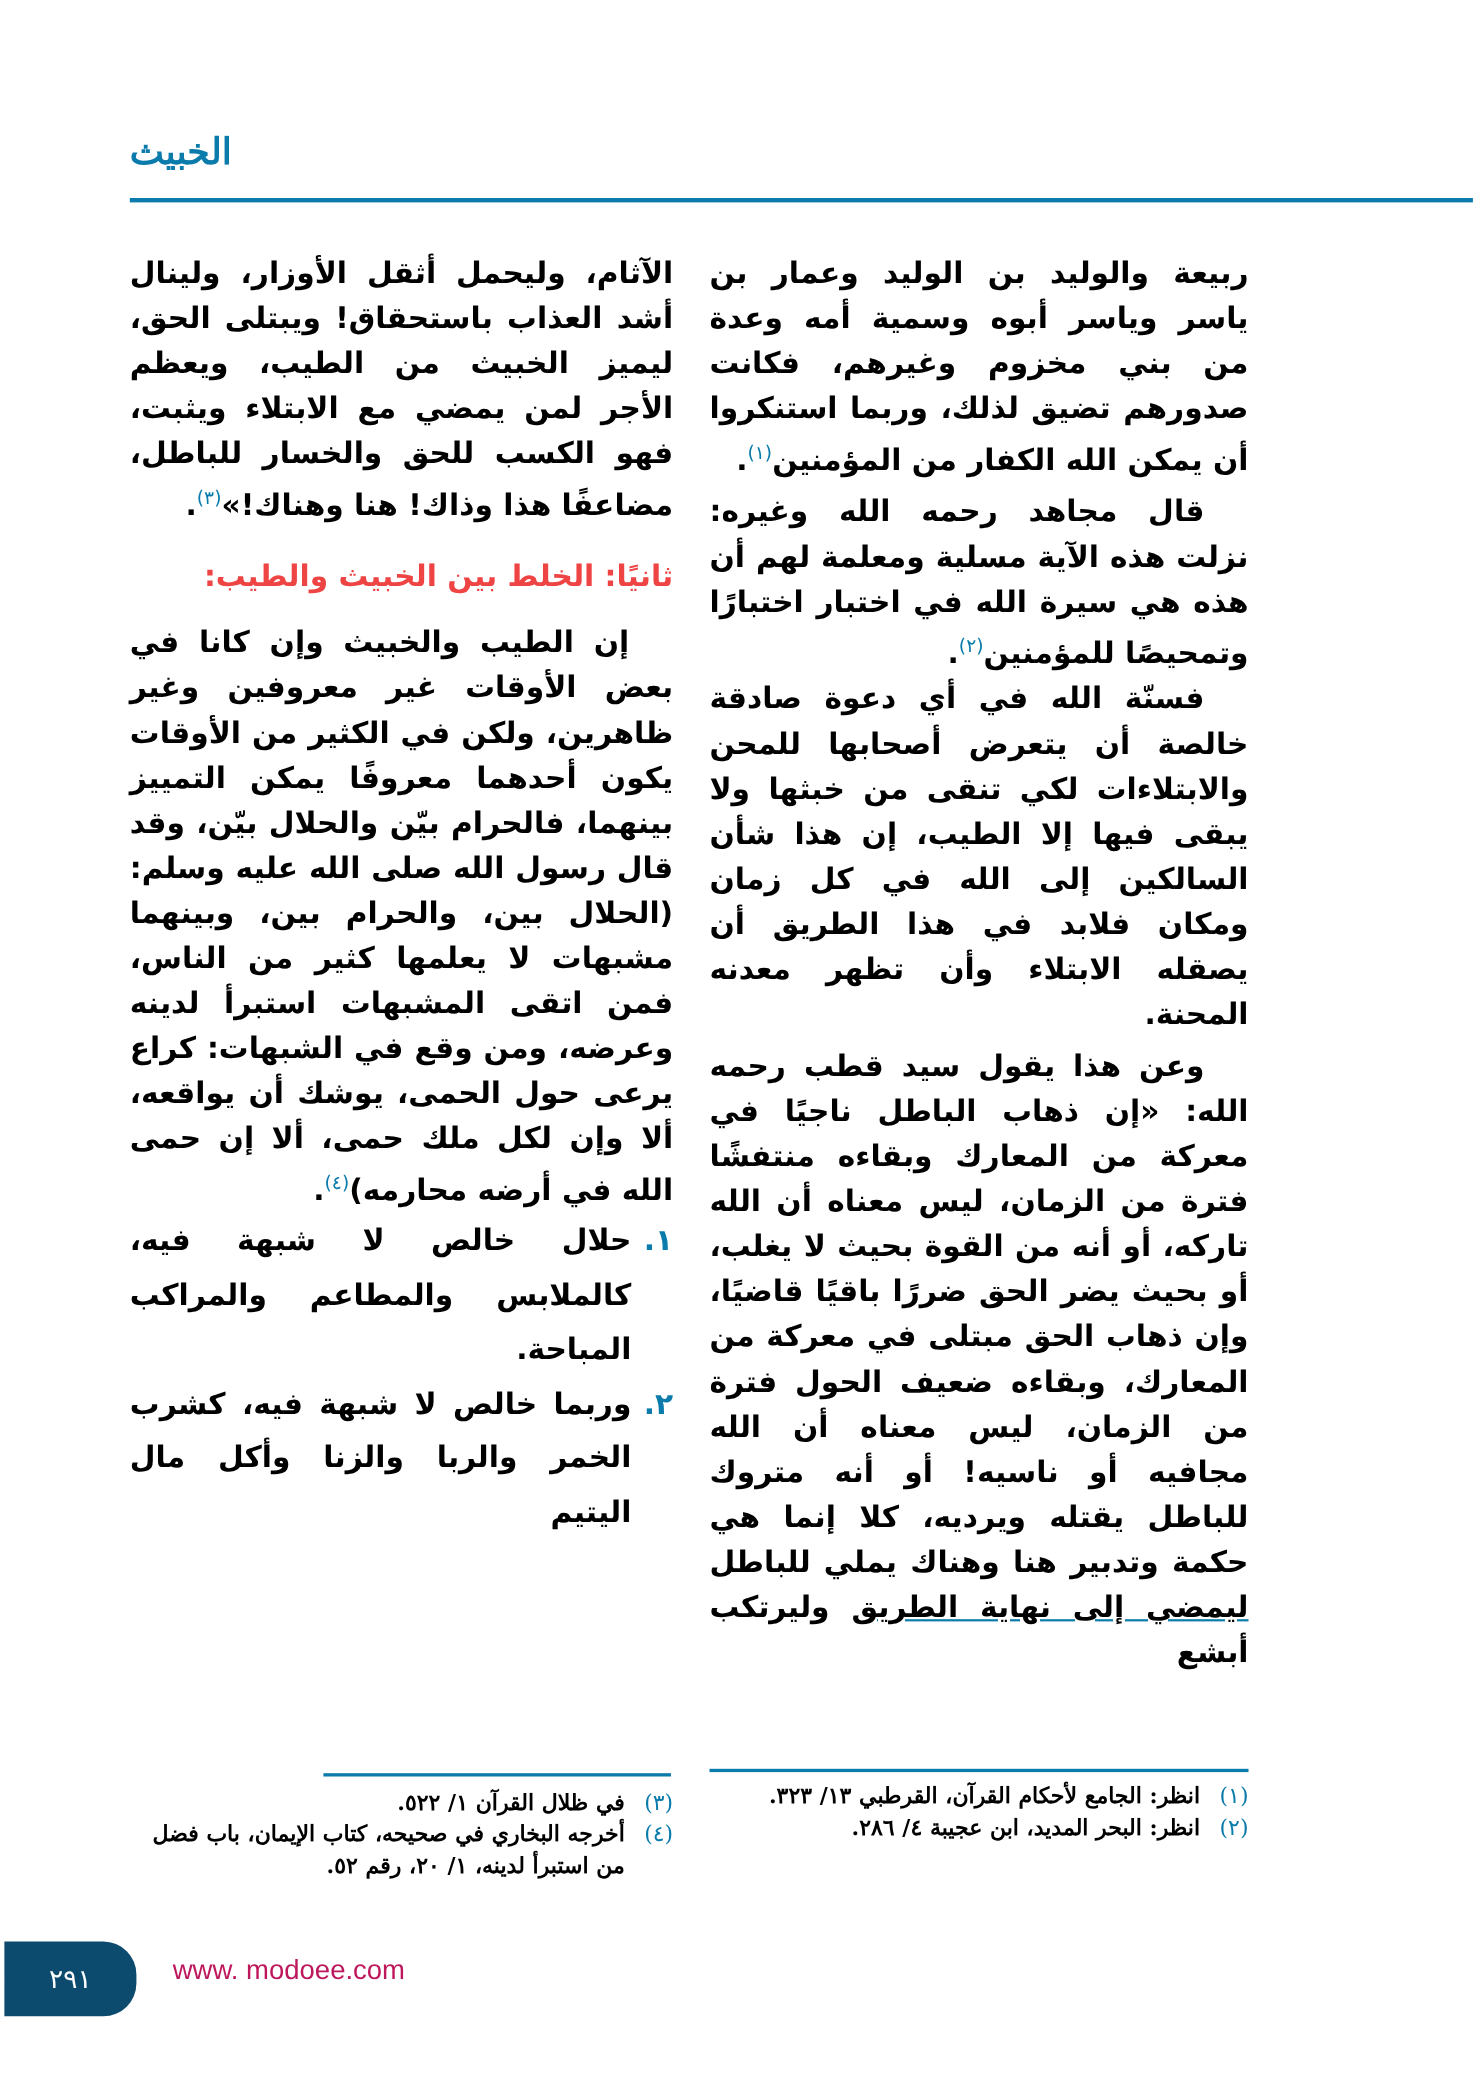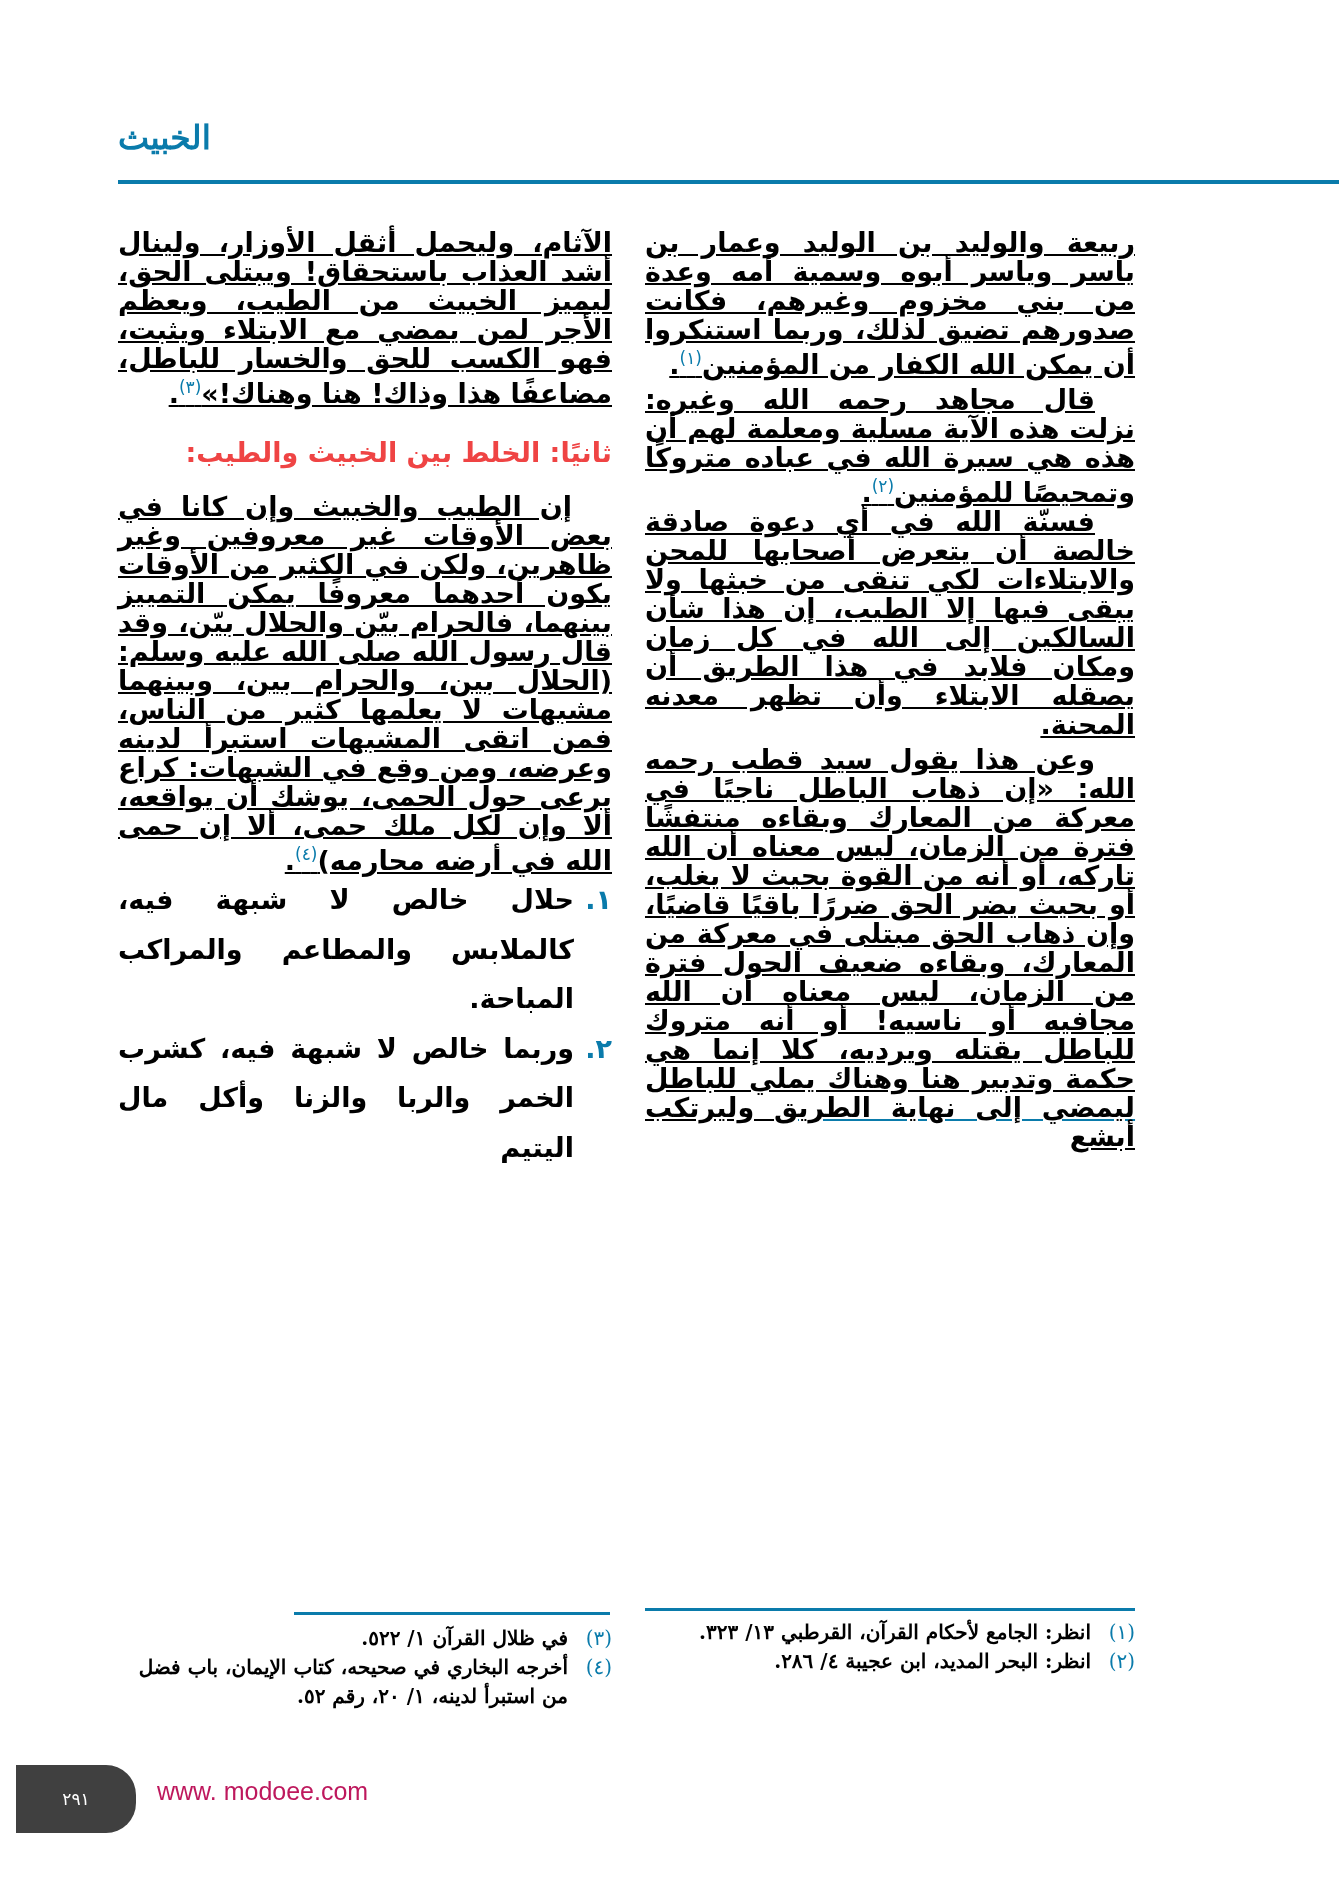--- a/index.html
+++ b/index.html
@@ -4,54 +4,54 @@
   <style>
     html, body { margin: 0; padding: 0; background: #ffffff; }
     body { width: 1339px; height: 1890px; position: relative; overflow: hidden;
            font-family: "DejaVu Sans", sans-serif; color: #000; }
     .header-title { position: absolute; left: 118px; top: 118px; font-family: "DejaVu Serif", serif;
                     font-size: 33px; color: #0a7bab; direction: rtl; font-weight: bold; }
     .header-rule { position: absolute; left: 118px; right: 0; top: 180px; height: 4px; background: #0a7bab; }
     .col { position: absolute; direction: rtl; text-align: justify; text-align-last: right; }
     .col-right { left: 645px; width: 490px; top: 228px; }
     .col-left { left: 118px; width: 494px; top: 228px; }
-    .para { font-size: 27px; line-height: 29px; font-weight: bold; margin: 0; text-decoration: underline; }
+    .para { font-size: 27px; line-height: 41px; font-weight: bold; margin: 0; }
     .para.indent { text-indent: 40px; }
     .fn-ref { color: #0a7bab; font-size: 17px; vertical-align: super; font-weight: normal; }
     .heading { color: #ef4444; font-size: 27px; font-weight: bold; margin: 22px 0 16px 0; line-height: 46px; }
     .list-item { display: flex; flex-direction: row; font-size: 27px; font-weight: bold; line-height: 49.5px; }
     .list-num { color: #0a7bab; min-width: 38px; }
     .list-text { flex: 1; text-align: justify; }
     .fn-rule-right { position: absolute; left: 645px; width: 490px; top: 1608px; height: 3px; background: #0a7bab; }
     .fn-rule-left { position: absolute; left: 294px; width: 316px; top: 1612px; height: 3px; background: #0a7bab; }
     .footnotes { position: absolute; direction: rtl; font-size: 20px; line-height: 29px; font-family: "DejaVu Serif", serif; }
     .footnotes-right { left: 645px; width: 490px; top: 1618px; }
     .footnotes-left { left: 118px; width: 494px; top: 1624px; }
     .fn { display: flex; flex-direction: row; }
     .fn-num { color: #0a7bab; min-width: 44px; }
     .fn-text { flex: 1; font-weight: bold; }
-    .page-num-pill { position: absolute; left: 16px; top: 1765px; width: 120px; height: 68px;
-                     background: #404040; border-radius: 0 30px 30px 0; color: #fff;
-                     font-size: 17px; display: flex; align-items: center; justify-content: center; }
+    .page-num-pill { position: absolute; left: 4px; top: 1765px; width: 120px; height: 68px;
+                     background: #0c4a6e; border-radius: 0 30px 30px 0; color: #fff;
+                     font-size: 24px; display: flex; align-items: center; justify-content: center; }
     .site-url { position: absolute; left: 157px; top: 1777px; color: #be185d; font-size: 25px;
                 font-family: "Liberation Sans", sans-serif; }
     .underline { text-decoration: underline; text-decoration-color: #0a7bab; }
   </style>
 </head>
 <body>
 
 <div class="header-title">الخبيث</div>
 <div class="header-rule"></div>
 
 <div class="col col-right">
   <p class="para">
     <span>ربيعة والوليد بن الوليد وعمار بن ياسر وياسر أبوه وسمية أمه وعدة من بني مخزوم وغيرهم، فكانت صدورهم تضيق لذلك، وربما استنكروا أن يمكن الله الكفار من المؤمنين</span><span class="fn-ref">(١)</span><span>.</span>
   </p>
   <p class="para indent" style="margin-top:6px">
-    <span>قال مجاهد رحمه الله وغيره: نزلت هذه الآية مسلية ومعلمة لهم أن هذه هي سيرة الله في عباده متروكًا وتمحيصًا للمؤمنين</span><span class="fn-ref">(٢)</span><span>.</span>
+    <span>قال مجاهد رحمه الله وغيره: نزلت هذه الآية مسلية ومعلمة لهم أن هذه هي سيرة الله في اختبار اختبارًا وتمحيصًا للمؤمنين</span><span class="fn-ref">(٢)</span><span>.</span>
   </p>
   <p class="para indent">فسنّة الله في أي دعوة صادقة خالصة أن يتعرض أصحابها للمحن والابتلاءات لكي تنقى من خبثها ولا يبقى فيها إلا الطيب، إن هذا شأن السالكين إلى الله في كل زمان ومكان فلابد في هذا الطريق أن يصقله الابتلاء وأن تظهر معدنه المحنة.</p>
   <p class="para indent" style="margin-top:6px">
     <span>وعن هذا يقول سيد قطب رحمه الله: «إن ذهاب الباطل ناجيًا في معركة من المعارك وبقاءه منتفشًا فترة من الزمان، ليس معناه أن الله تاركه، أو أنه من القوة بحيث لا يغلب، أو بحيث يضر الحق ضررًا باقيًا قاضيًا، وإن ذهاب الحق مبتلى في معركة من المعارك، وبقاءه ضعيف الحول فترة من الزمان، ليس معناه أن الله مجافيه أو ناسيه! أو أنه متروك للباطل يقتله ويرديه، كلا إنما هي حكمة وتدبير هنا وهناك يملي للباطل</span>
     <span class="underline">ليمضي إلى نهاية الطريق</span><span> وليرتكب أبشع</span>
   </p>
 </div>
 <div class="fn-rule-right"></div>
 <div class="footnotes footnotes-right">
   <div class="fn">

